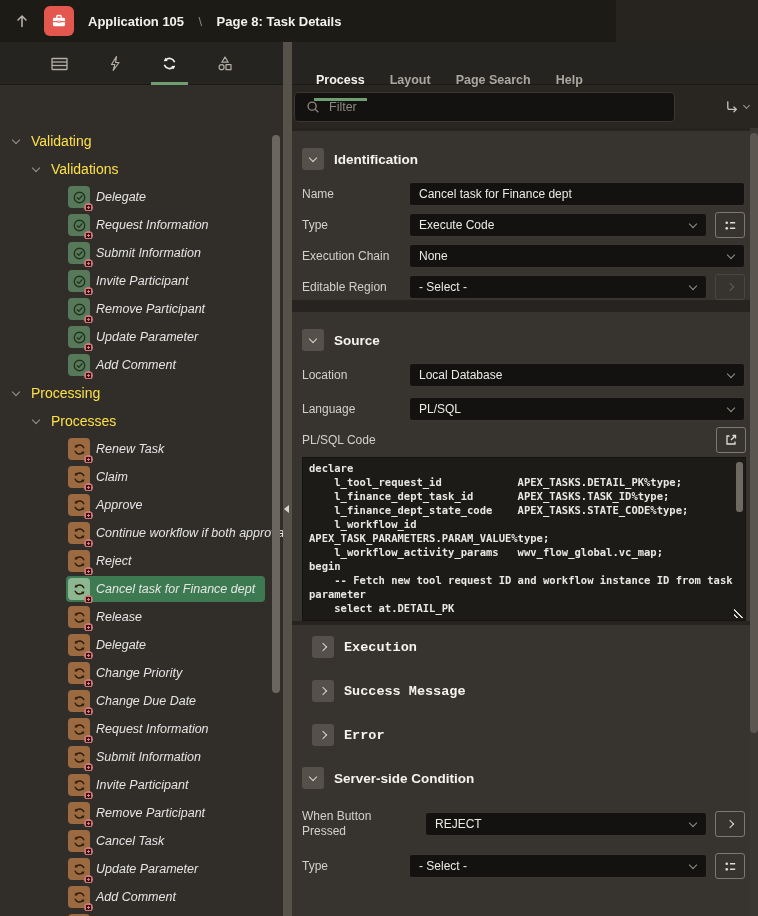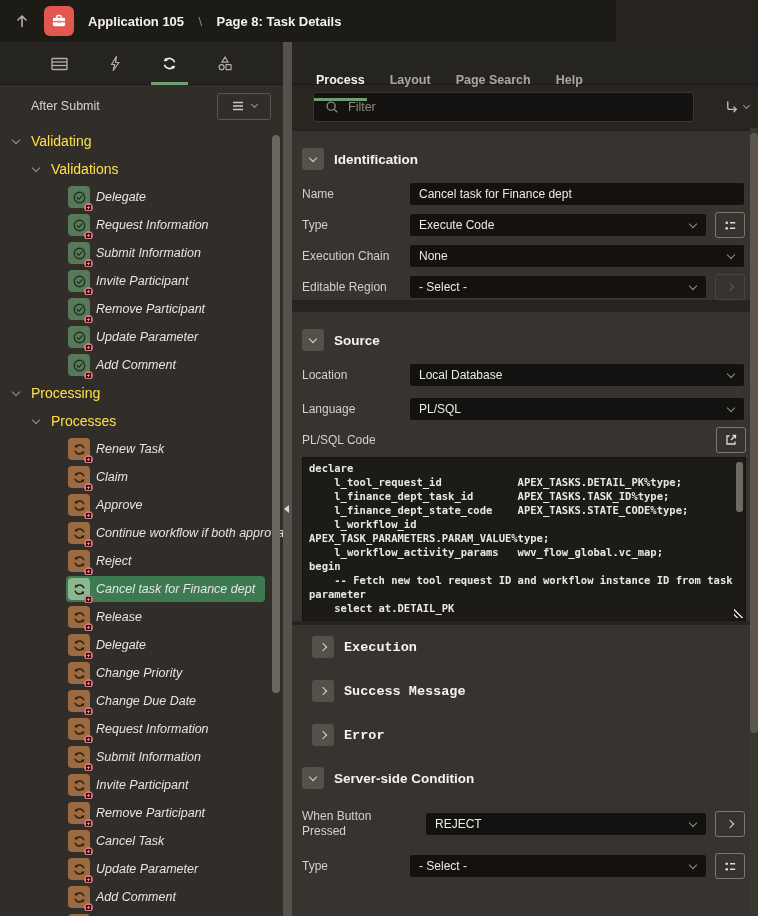--- a/index.html
+++ b/index.html
@@ -62,21 +62,21 @@
   .tree-label{font-size:12.5px;font-style:italic;color:#e5e5e5;}
   .tree-sb{position:absolute;left:272px;top:50px;width:8px;height:558px;background:#6b675f;border-radius:4px;}
 
   
   .splitter{position:absolute;left:283px;top:42px;width:9px;bottom:0;background:#565149;z-index:6;}
   .splitter-arrow{position:absolute;left:1px;top:463px;width:0;height:0;
     border-top:4px solid transparent;border-bottom:4px solid transparent;border-right:5px solid #d8d5cf;}
 
   
   .right-panel{position:absolute;top:85px;left:292px;width:466px;bottom:0;background:#262320;overflow:hidden;}
-  .filter-row{height:43px;display:flex;align-items:center;padding-left:21px;background:#292622;}
+  .filter-row{height:43px;display:flex;align-items:center;padding-left:2px;background:#292622;}
   .search-box{width:381px;height:30px;background:#131210;border:1px solid #3a3732;border-radius:4px;
     display:flex;align-items:center;}
   .search-box svg{margin-left:11px;flex:none;}
   .search-box input{background:transparent;border:none;outline:none;color:#e8e5df;
     font-family:"Liberation Sans",sans-serif;font-size:12.5px;flex:1;padding-left:9px;}
   .search-box input::placeholder{color:#8d897f;}
   .goto-btn{margin-left:auto;margin-right:5px;display:flex;align-items:center;gap:3px;
     color:#c6c2ba;padding:4px;}
 
   .props{position:absolute;top:43px;left:0;width:458px;bottom:0;overflow:hidden;padding-top:3px;}
@@ -171,29 +171,20 @@
   </div>
   <div class="rtabs">
     <span class="rtab active">Process</span>
     <span class="rtab">Layout</span>
     <span class="rtab">Page Search</span>
     <span class="rtab">Help</span>
   </div>
 </div>
 
 <div class="left-panel">
-  <div class="after-submit">
-    <span class="as-label">After Submit</span>
-    <span class="menu-btn">
-      <svg width="14" height="14" viewBox="0 0 14 14">
-        <path d="M2 3.5h10M2 7h10M2 10.5h10" stroke="#cdc9c1" stroke-width="1.4"></path>
-      </svg>
-      <span class="chev cdown tiny"></span>
-    </span>
-  </div>
   <div class="tree" id="tree">
       <div class="tree-row lvl0">
   <span class="tw-chev">
           <span class="chev cdown"></span>
         </span>
 <span class="group-label">Validating</span>
       </div>
       <div class="tree-row lvl1">
   <span class="tw-chev">
           <span class="chev cdown"></span>

